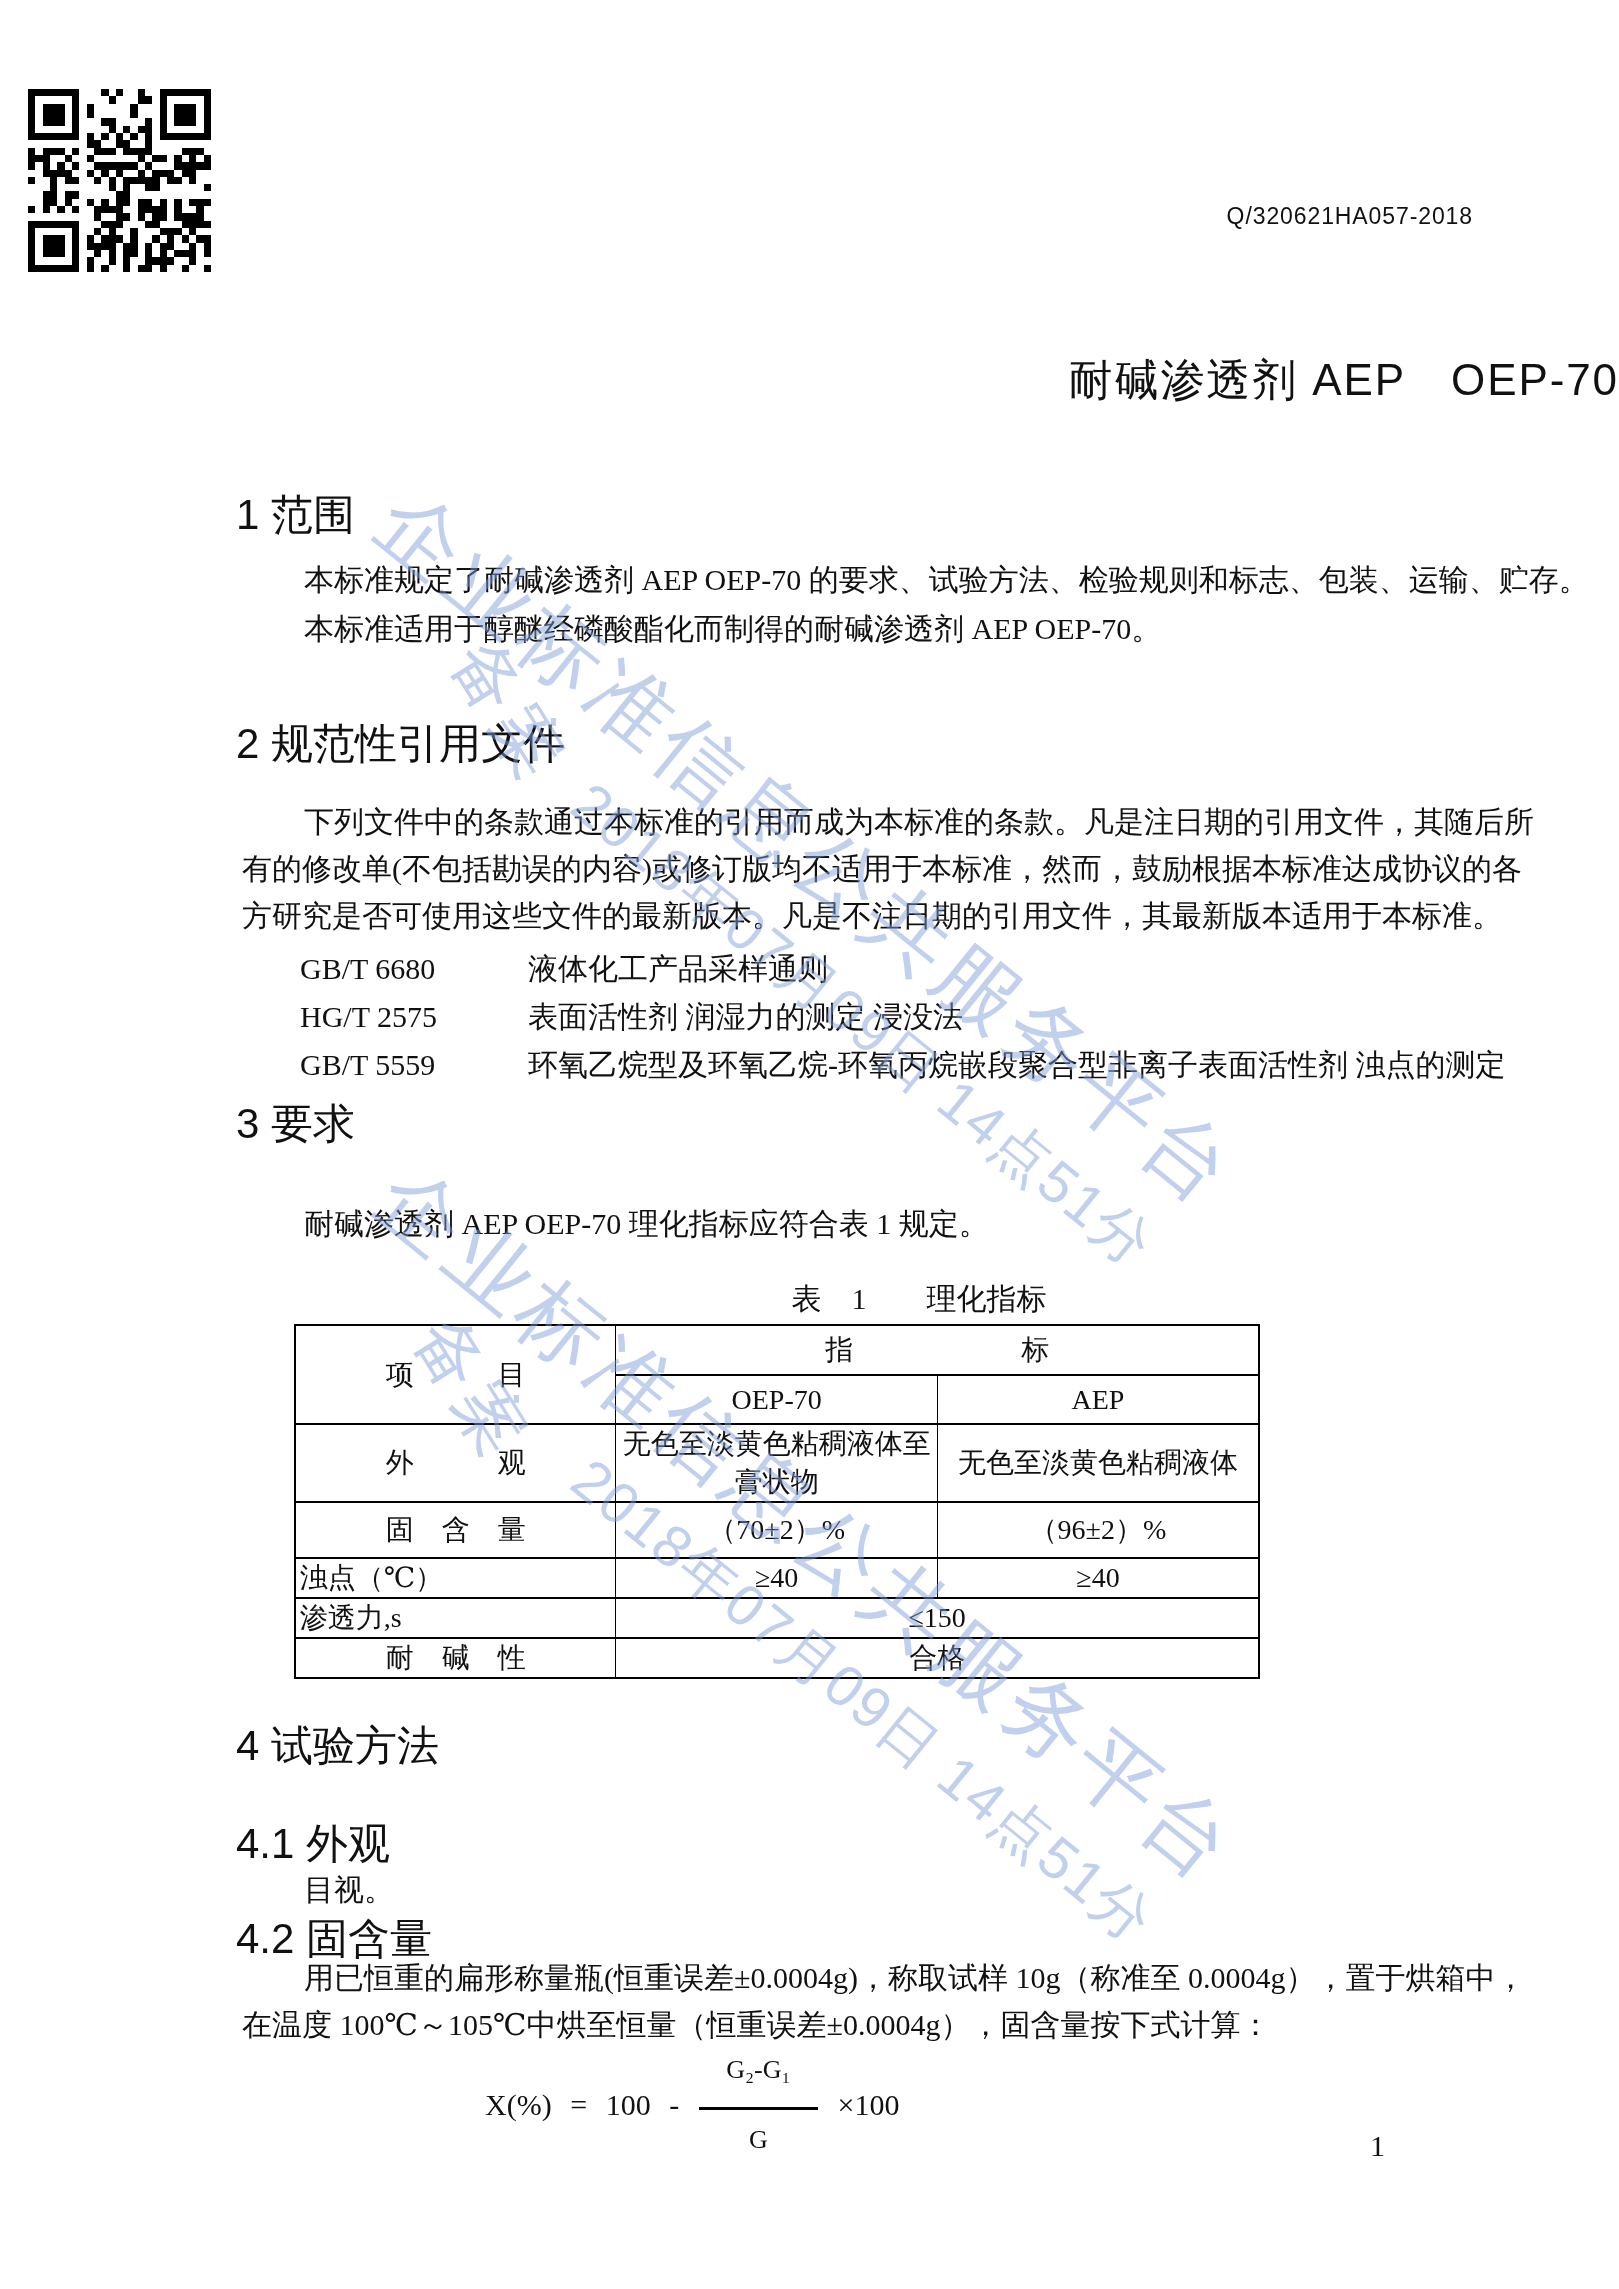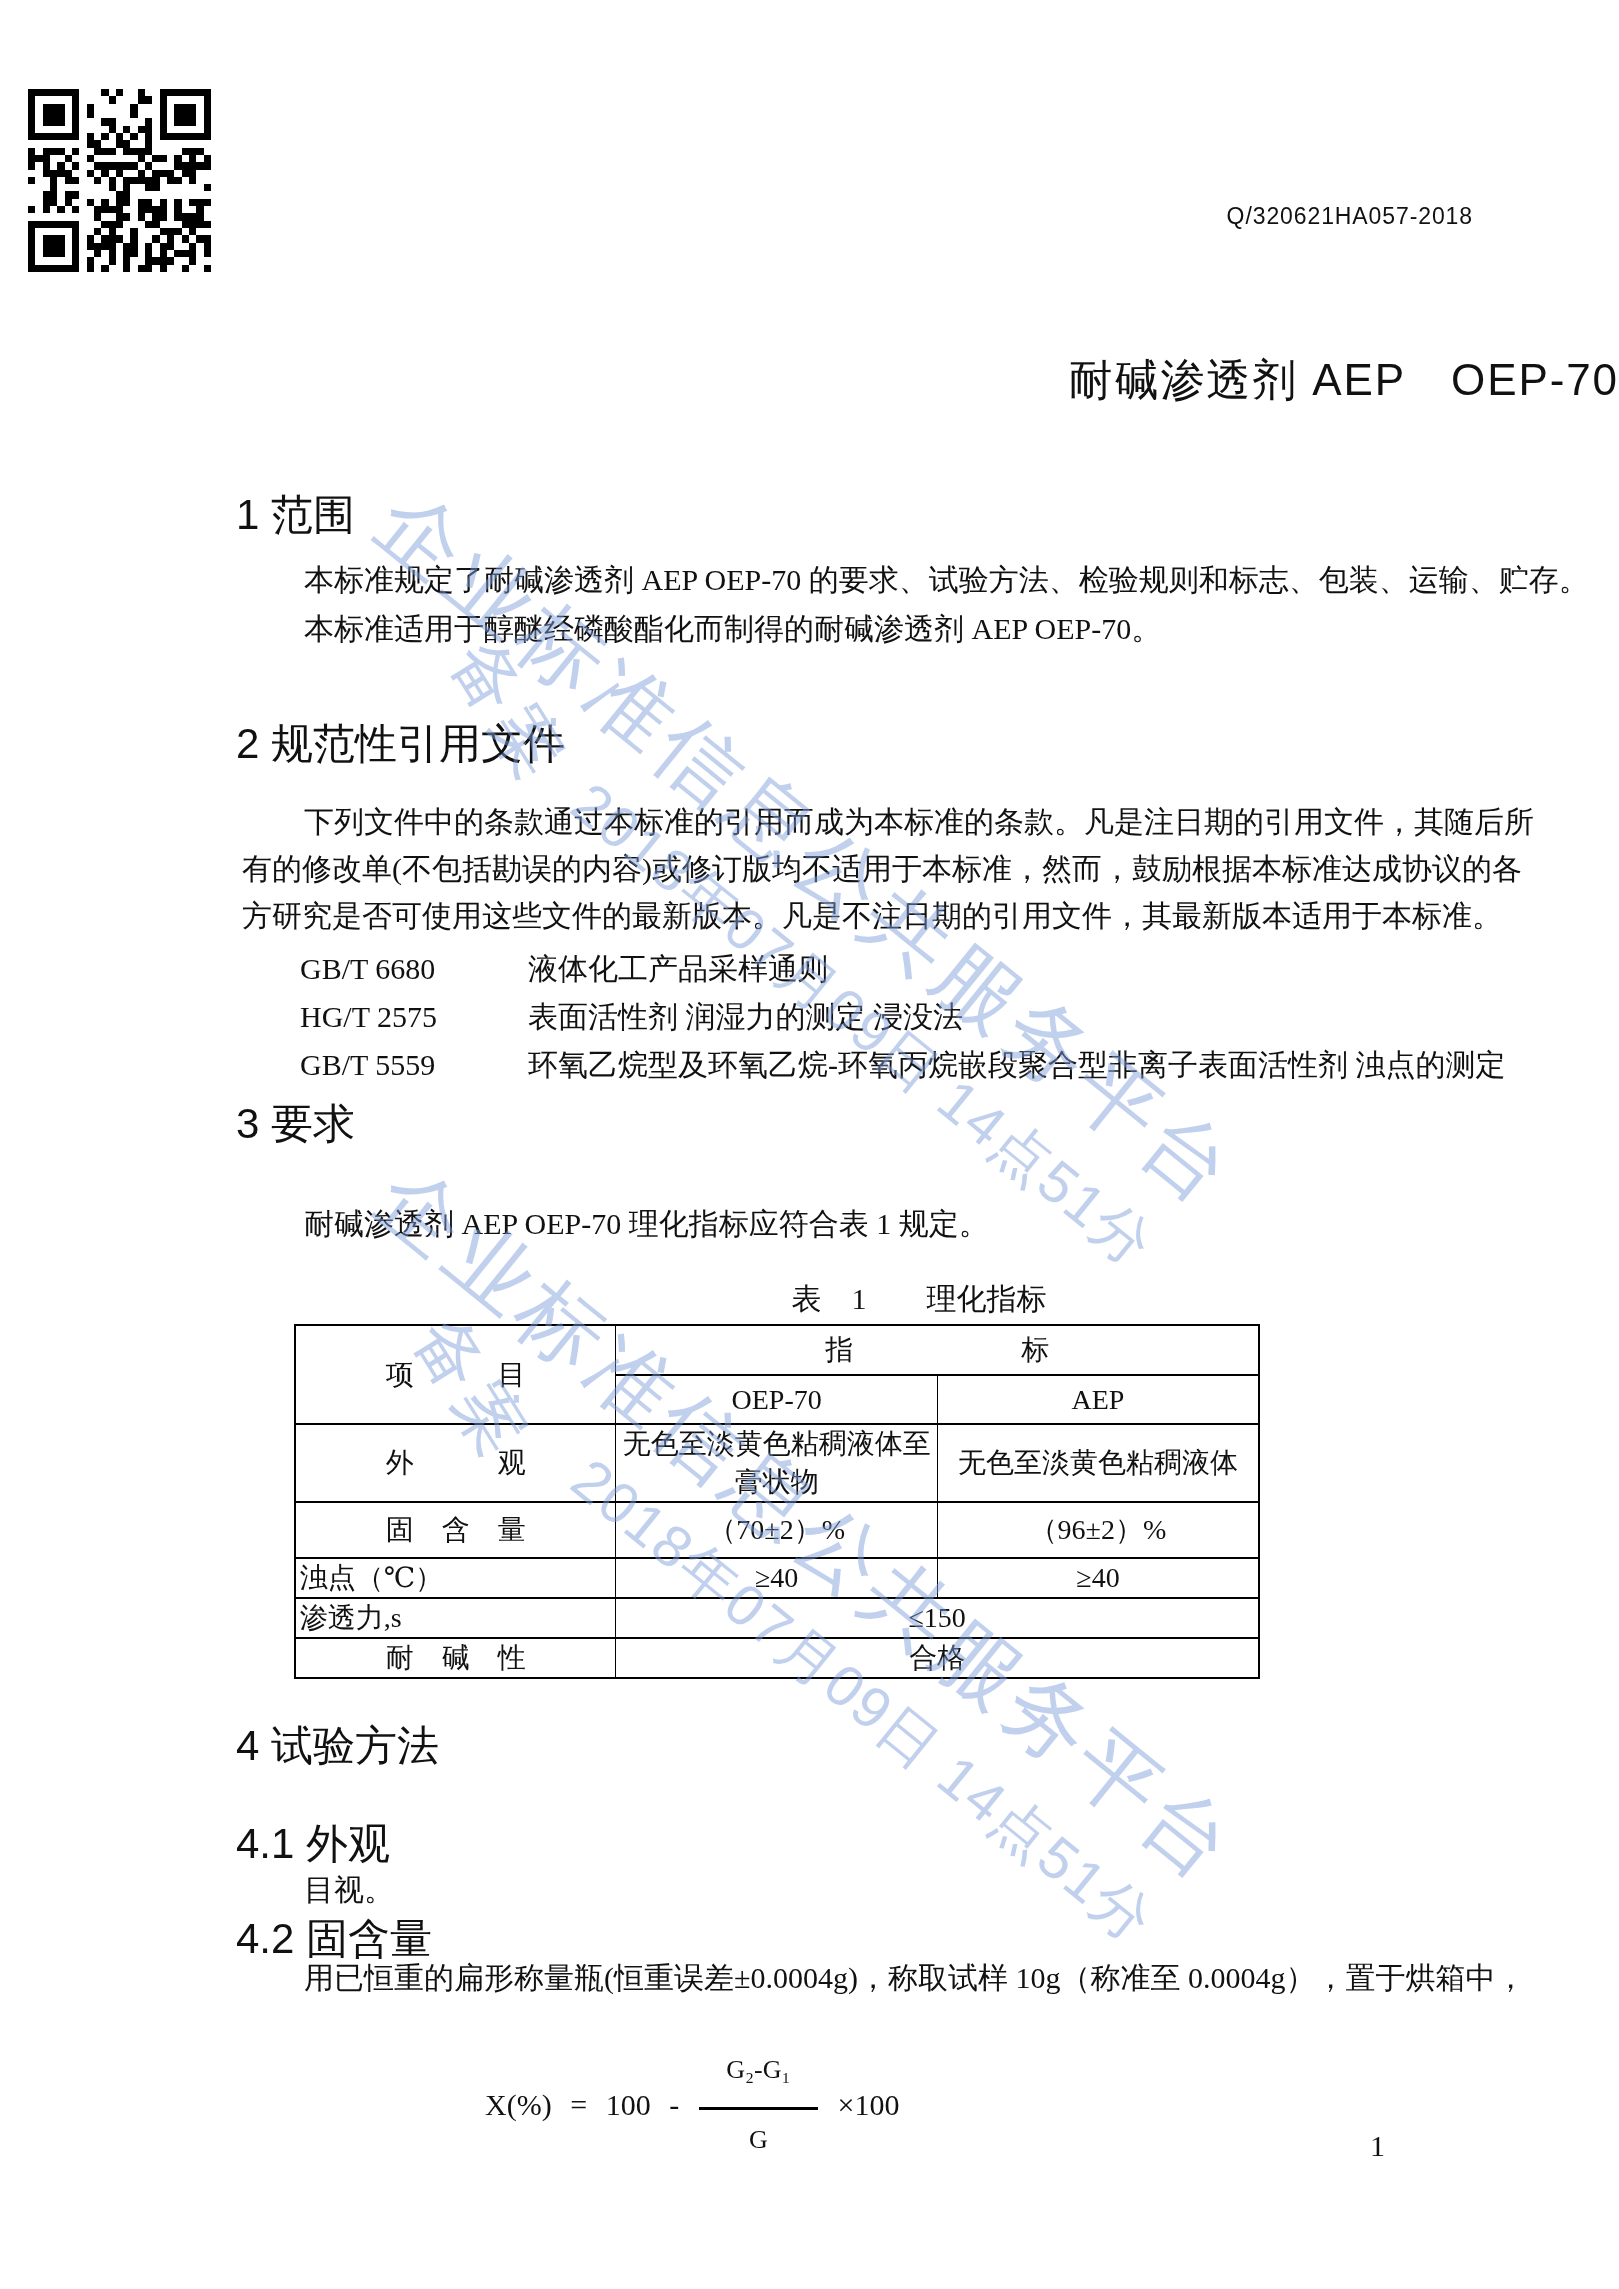--- a/index.html
+++ b/index.html
@@ -466,20 +466,21 @@
     </tr>
   </tbody>
     </table>
 
   <div class="heading" style="top:1718px">4 试验方法</div>
   <div class="heading" style="top:1816px">4.1 外观</div>
   <div class="bodyline" style="left:304px; top:1870px">目视。</div>
   <div class="heading" style="top:1911px">4.2 固含量</div>
   <div class="para" style="top:1954px">
     <div class="pline indent">用已恒重的扁形称量瓶(恒重误差±0.0004g)，称取试样 10g（称准至 0.0004g），置于烘箱中，</div>
+    <div class="pline">在温度 100℃～105℃中烘至恒量（恒重误差±0.0004g），固含量按下式计算：</div>
   </div>
 
   <div class="formula">
     <span>X(%)</span>
     <span>=</span>
     <span>100</span>
     <span>-</span>
     <span class="frac">
       <span class="frac-num">G₂-G₁</span>
       <span class="frac-bar"></span>

